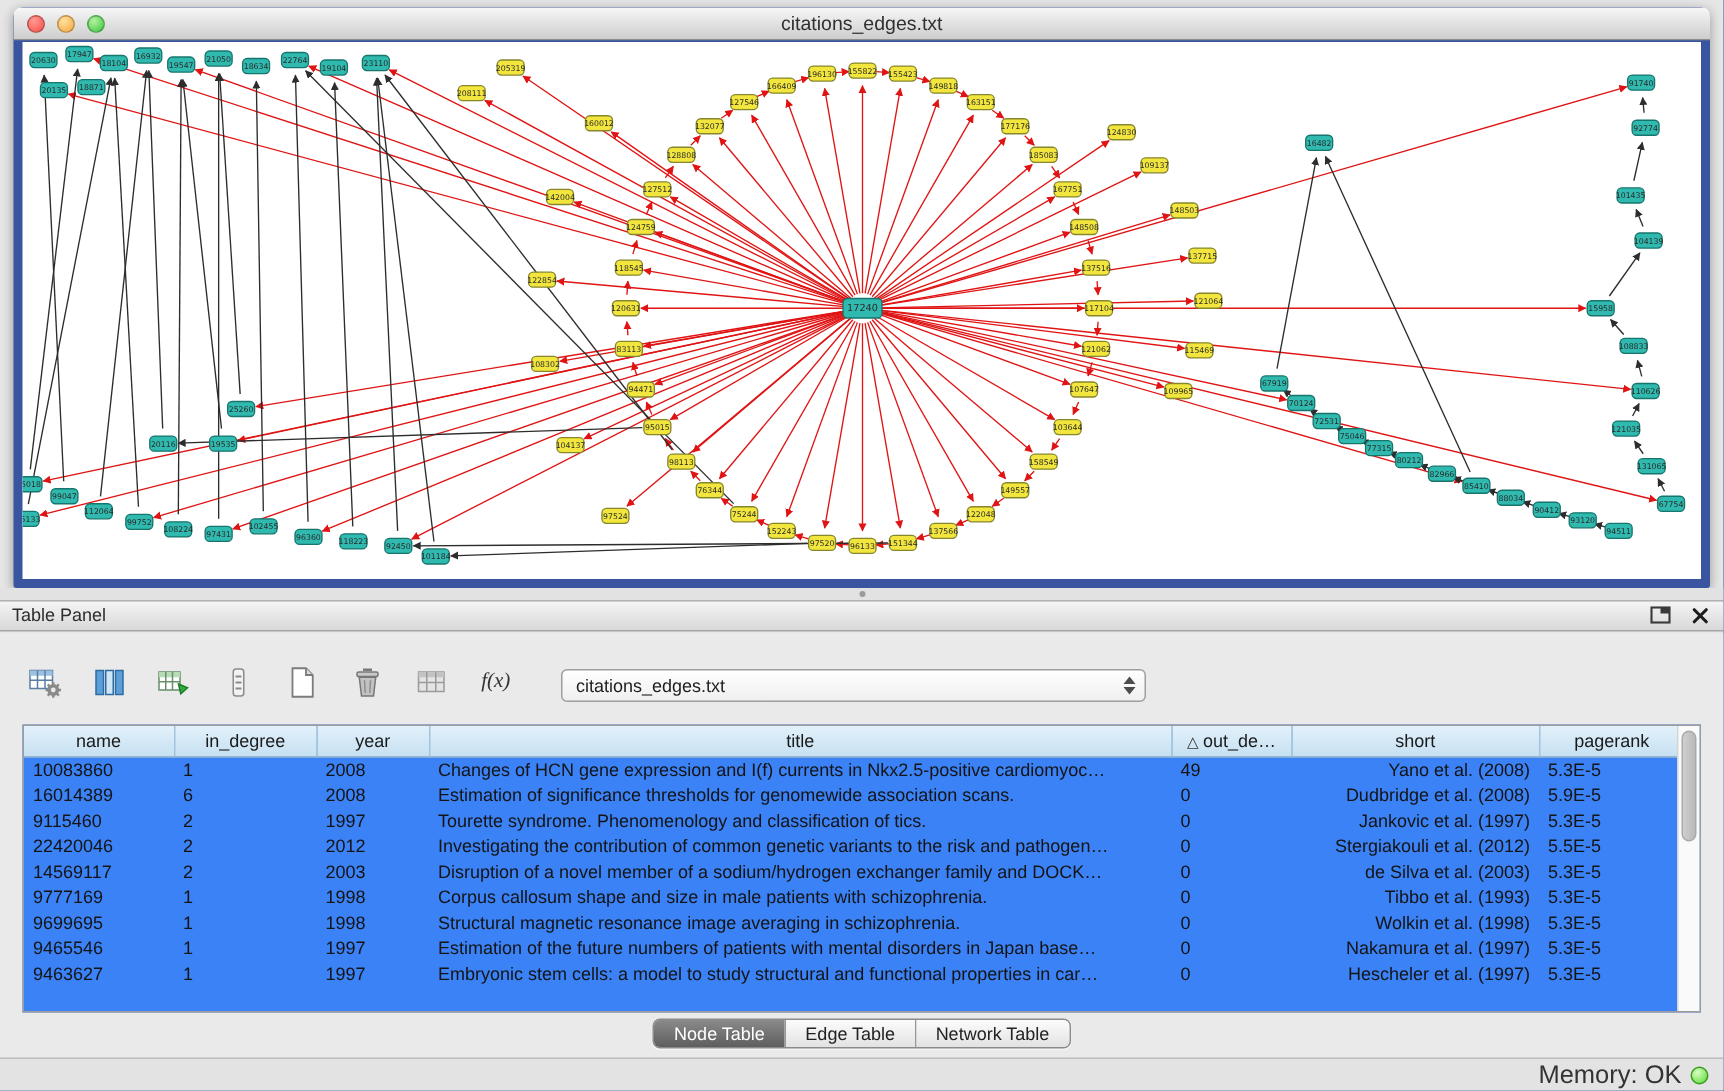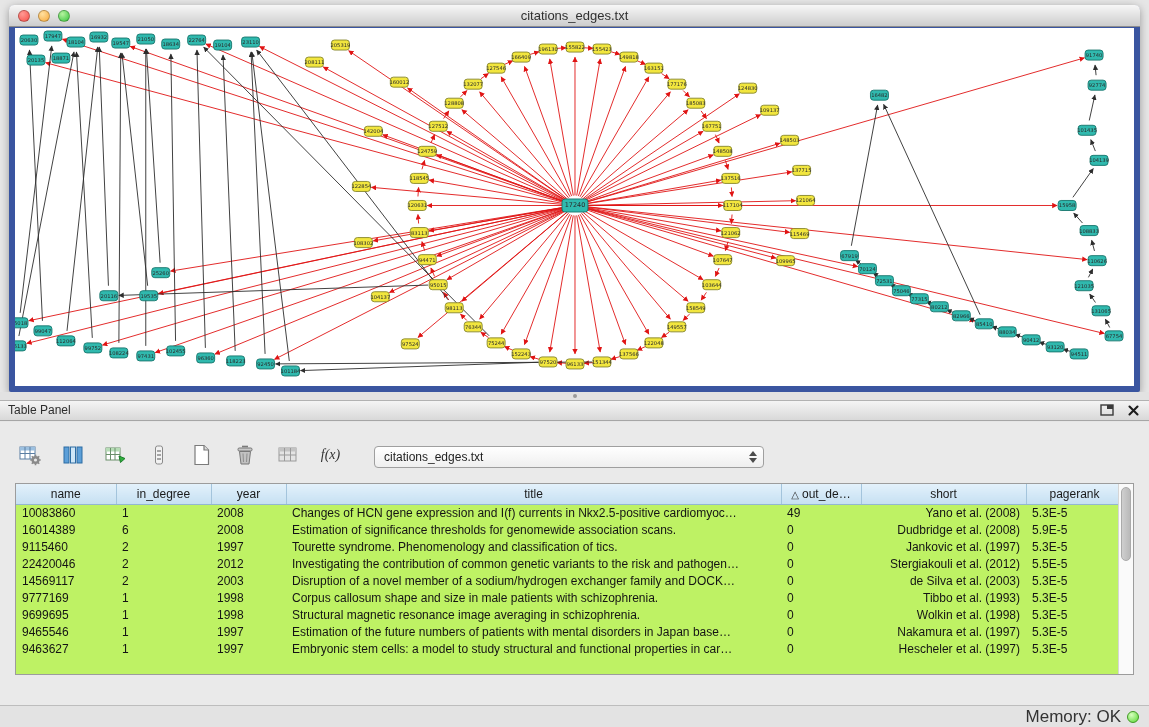--- a/index.html
+++ b/index.html
@@ -41,21 +41,21 @@
   .tool-btn { width:27px; height:27px; display:flex; align-items:center; justify-content:center; border-radius:4px; }
   .fn-label { font-family:"Liberation Serif", serif; font-style:italic; font-size:14px; color:#333; }
   .combo { margin-left:14px; width:390px; height:22px; border:1px solid #9f9f9f; border-radius:4px;
     background:linear-gradient(#ffffff,#efefef); display:flex; align-items:center; position:relative;
     font-size:12px; color:#1e1e1e; padding-left:9px; box-shadow:0 1px 1px rgba(255,255,255,.8) inset; }
   .combo .arrows { position:absolute; right:6px; top:0; bottom:0; display:flex; flex-direction:column; justify-content:center; gap:2px; }
   .combo .tri-up { width:0; height:0; border-left:4px solid transparent; border-right:4px solid transparent; border-bottom:5px solid #4c4c4c; }
   .combo .tri-dn { width:0; height:0; border-left:4px solid transparent; border-right:4px solid transparent; border-top:5px solid #4c4c4c; }
 
   
-  .table-wrap { position:absolute; left:15px; right:15px; top:61px; height:192px; background:#bef264;
+  .table-wrap { position:absolute; left:15px; right:15px; top:61px; height:192px; background:#3b82f6;
     border:1px solid #9c9c9c; display:flex; }
   .grid { flex:1; overflow:hidden; }
   table { border-collapse:collapse; table-layout:fixed; width:100%; }
   th { height:20px; font-size:12px; font-weight:normal; color:#1a1a1a; text-align:center;
     background:linear-gradient(#e3f1fb,#c6e0f2); border-right:1px solid #a3c4dc; border-bottom:1px solid #93b7d1; }
   th .sort { font-size:10px; margin-right:3px; color:#333; }
   td { height:17px; font-size:12px; color:#141414; padding:0 6px; white-space:nowrap; overflow:hidden; }
   td.center { text-align:right; }
   .vscroll { width:15px; border-left:1px solid #d5d5d5; background:#fafafa; position:relative; }
   .vscroll .thumb { position:absolute; left:2px; right:2px; top:3px; height:74px; border-radius:6px;
@@ -855,20 +855,27 @@
                 <td>5.3E-5</td>
               </tr>
             </tbody>
         </table>
       </div>
       <div class="vscroll">
         <div class="thumb"></div>
       </div>
     </div>
 
+    <div class="tabs-row">
+      <div class="segmented" id="tab-strip">
+          <div class="seg-tab active">Node Table</div>
+          <div class="seg-tab">Edge Table</div>
+          <div class="seg-tab">Network Table</div>
+        </div>
+    </div>
   </div>
 
   <div class="status-bar">
     <span class="status-text">Memory: OK</span>
     <span class="mem-dot"></span>
   </div>
 
 </div>
 
 </body></html>

